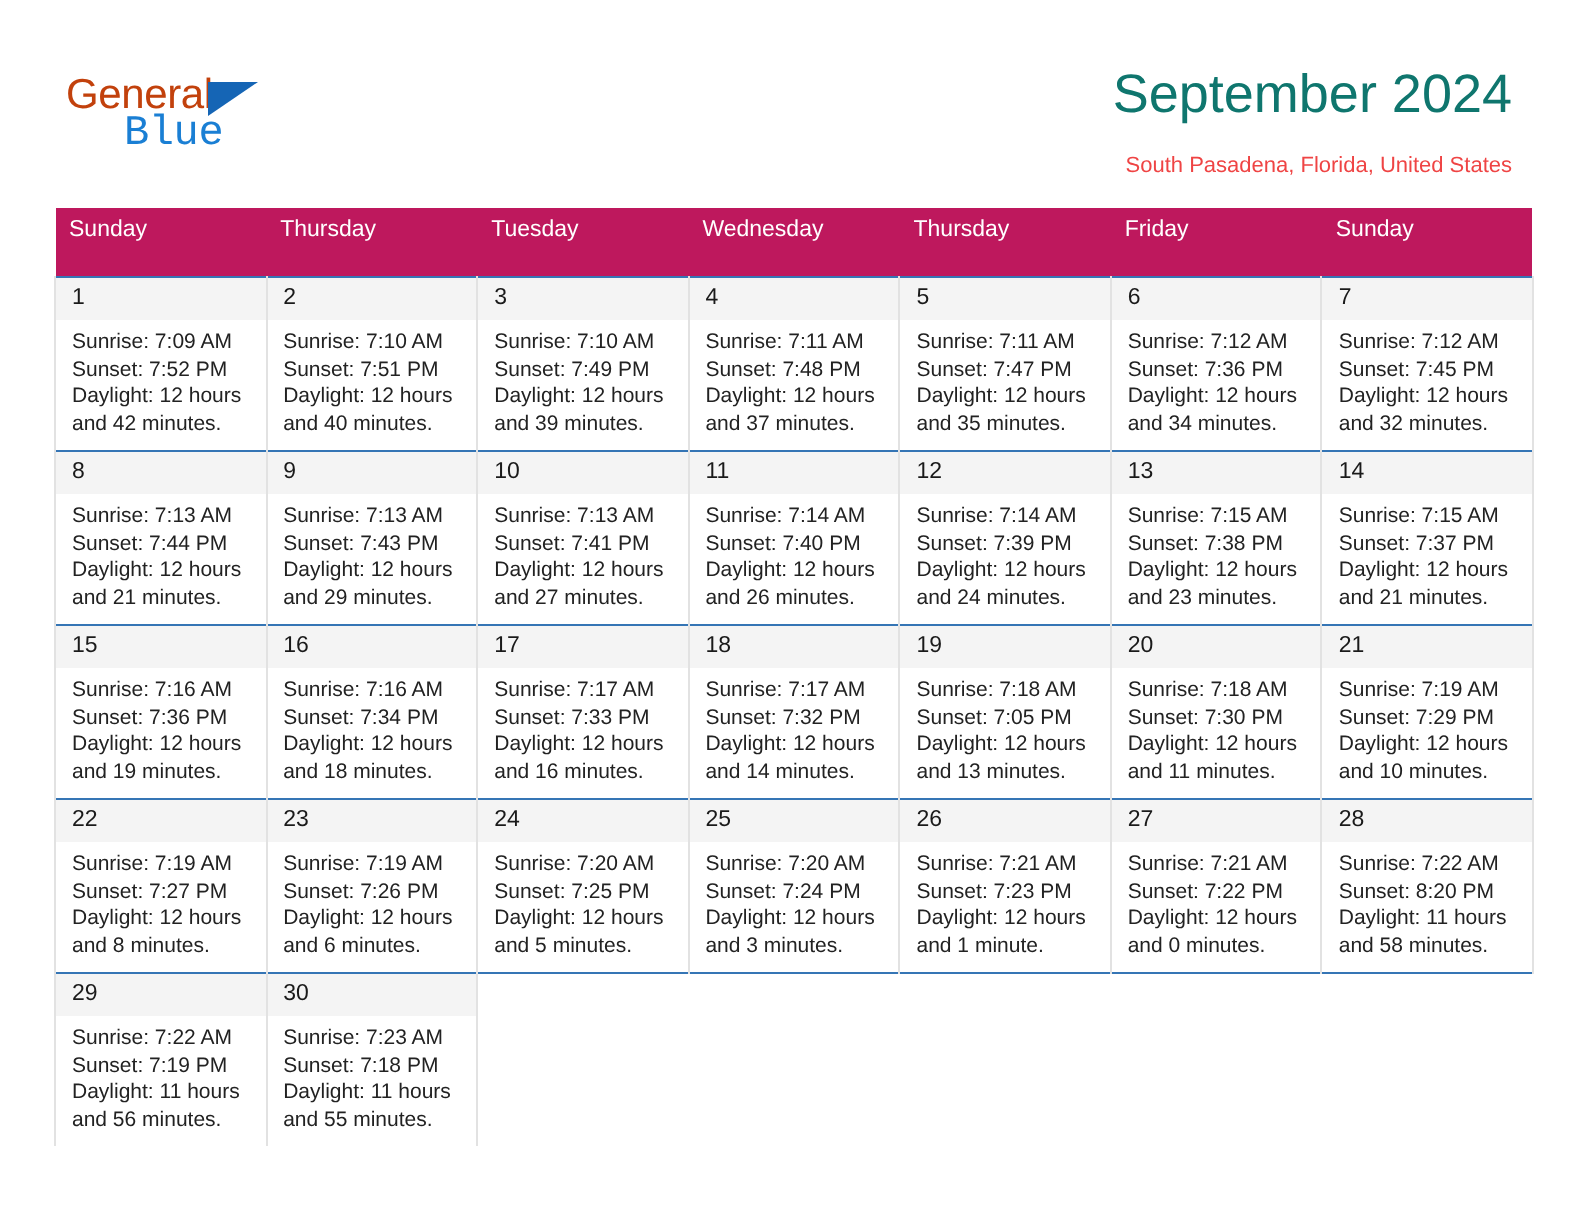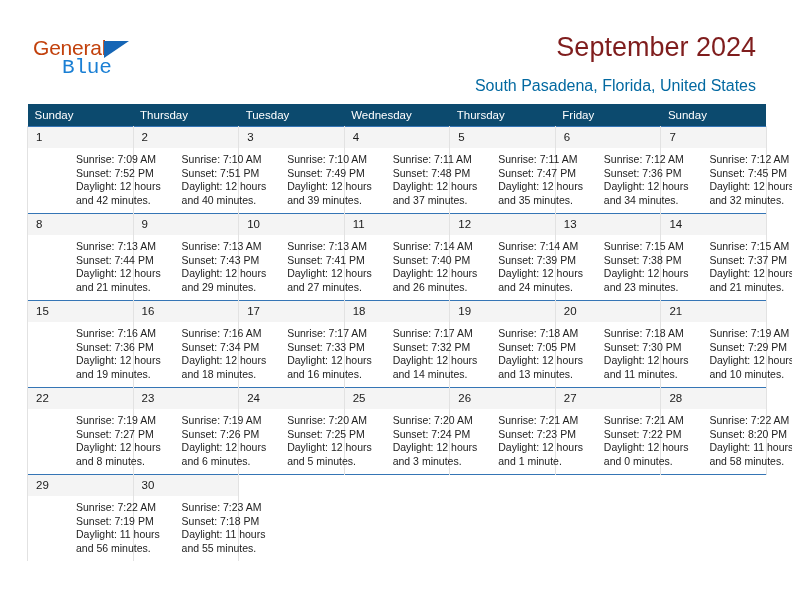--- a/index.html
+++ b/index.html
@@ -61,56 +61,56 @@
     font-size: 21px;
     letter-spacing: -0.2px;
     color: #1a7fd4;
     font-family: Liberation Mono, monospace;
   }
   .title {
     position: absolute;
     right: 36px;
     top: 32px;
     font-size: 27px;
-    color: #7f1d1d;
+    color: #0f766e;
     text-align: right;
     white-space: nowrap;
     font-weight: normal;
   }
   .subtitle {
     position: absolute;
     right: 36px;
     top: 77px;
-    font-size: 16px;
-    color: #0369a1;
+    font-size: 11px;
+    color: #ef4444;
     text-align: right;
     white-space: nowrap;
   }
 
   
   .calendar {
     position: absolute;
     left: 27px;
     top: 104px;
     width: 739px;
   }
   table.cal {
     border-collapse: collapse;
     table-layout: fixed;
     width: 739px;
   }
   table.cal col { width: 105.57px; }
 
   thead th {
-    background: #0c4a6e;
+    background: #be185d;
     color: #ffffff;
     font-size: 11.5px;
     font-weight: normal;
     text-align: left;
-    padding: 5px 0 5px 7px;
+    padding: 5px 0 17px 7px;
     height: 12px;
     border: none;
   }
 
   tbody td {
     vertical-align: top;
     padding: 0;
     border-left: 1px solid #e2e2e2;
     border-right: 1px solid #e2e2e2;
     border-top: 1px solid #3575b5;
@@ -131,21 +131,20 @@
     color: #1a1a1a;
     padding: 4px 0 4px 8px;
     height: 13px;
     line-height: 13px;
   }
   .info {
     padding: 5px 6px 0 8px;
     font-size: 10.5px;
     line-height: 13.6px;
     color: #222222;
-    margin-left: 40px;
   }
   .info div { white-space: nowrap; }
 </style>
 </head>
 <body>
 
 <div class="page">
 
   <div class="header">
 

